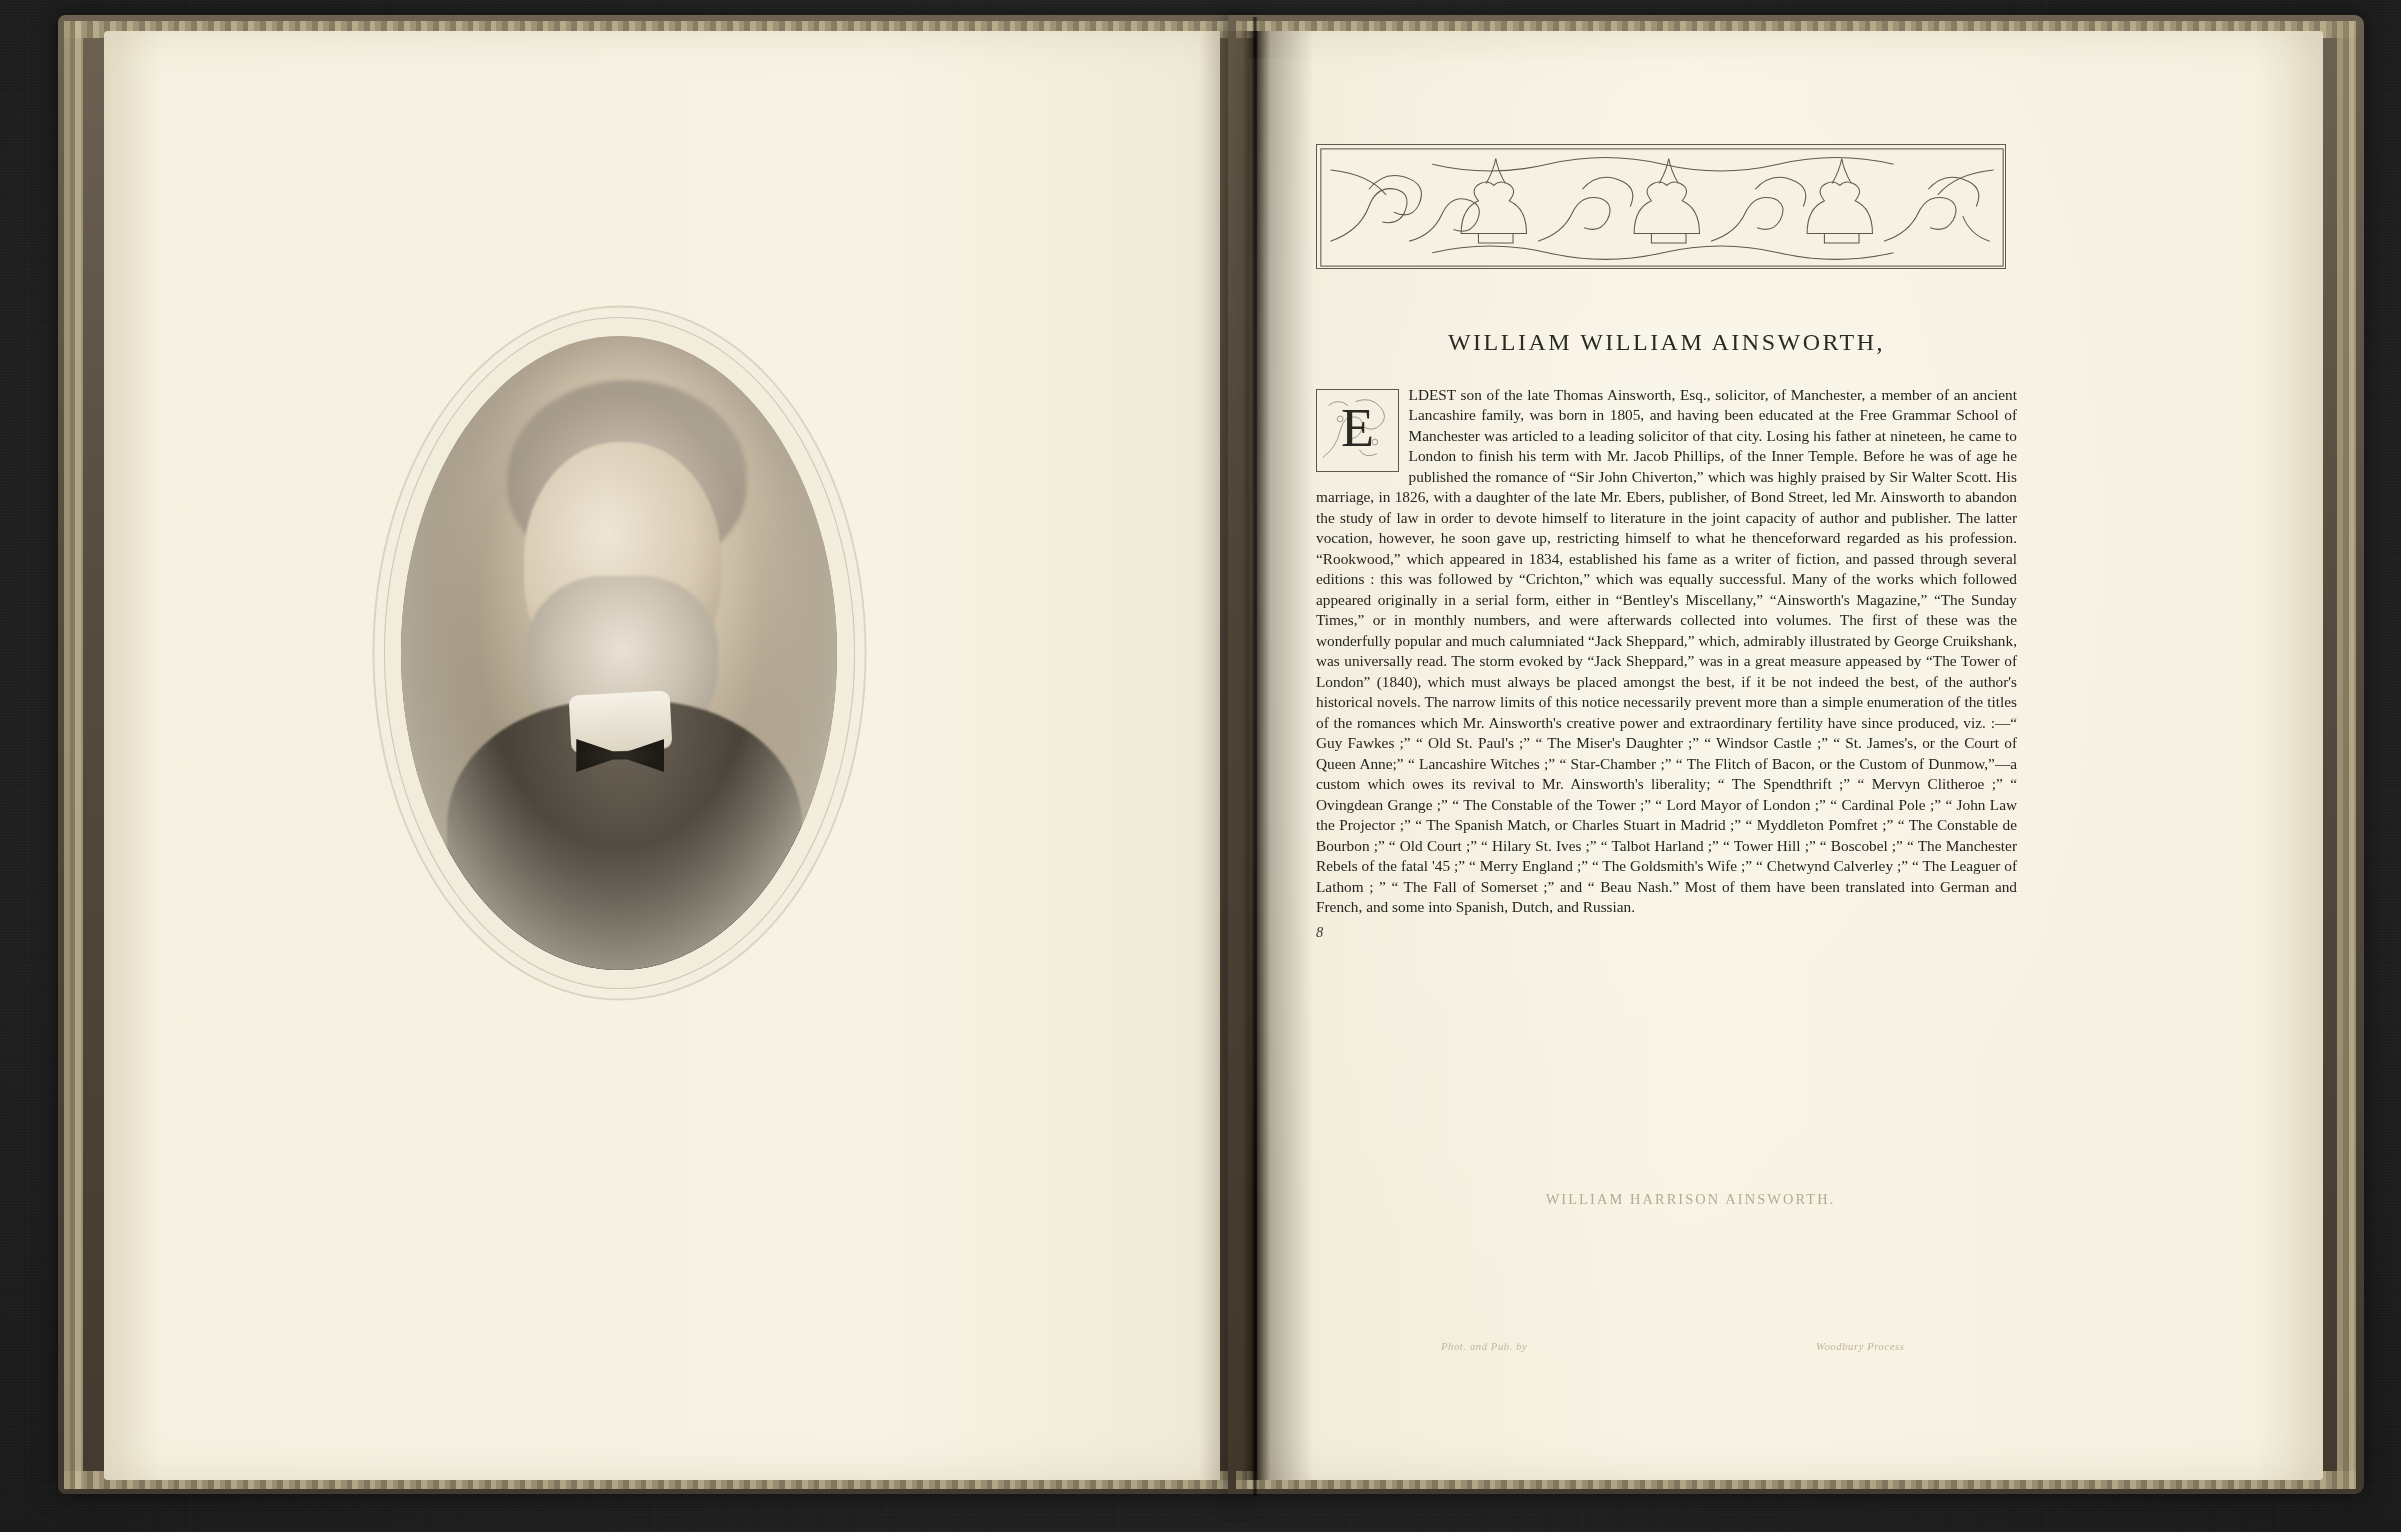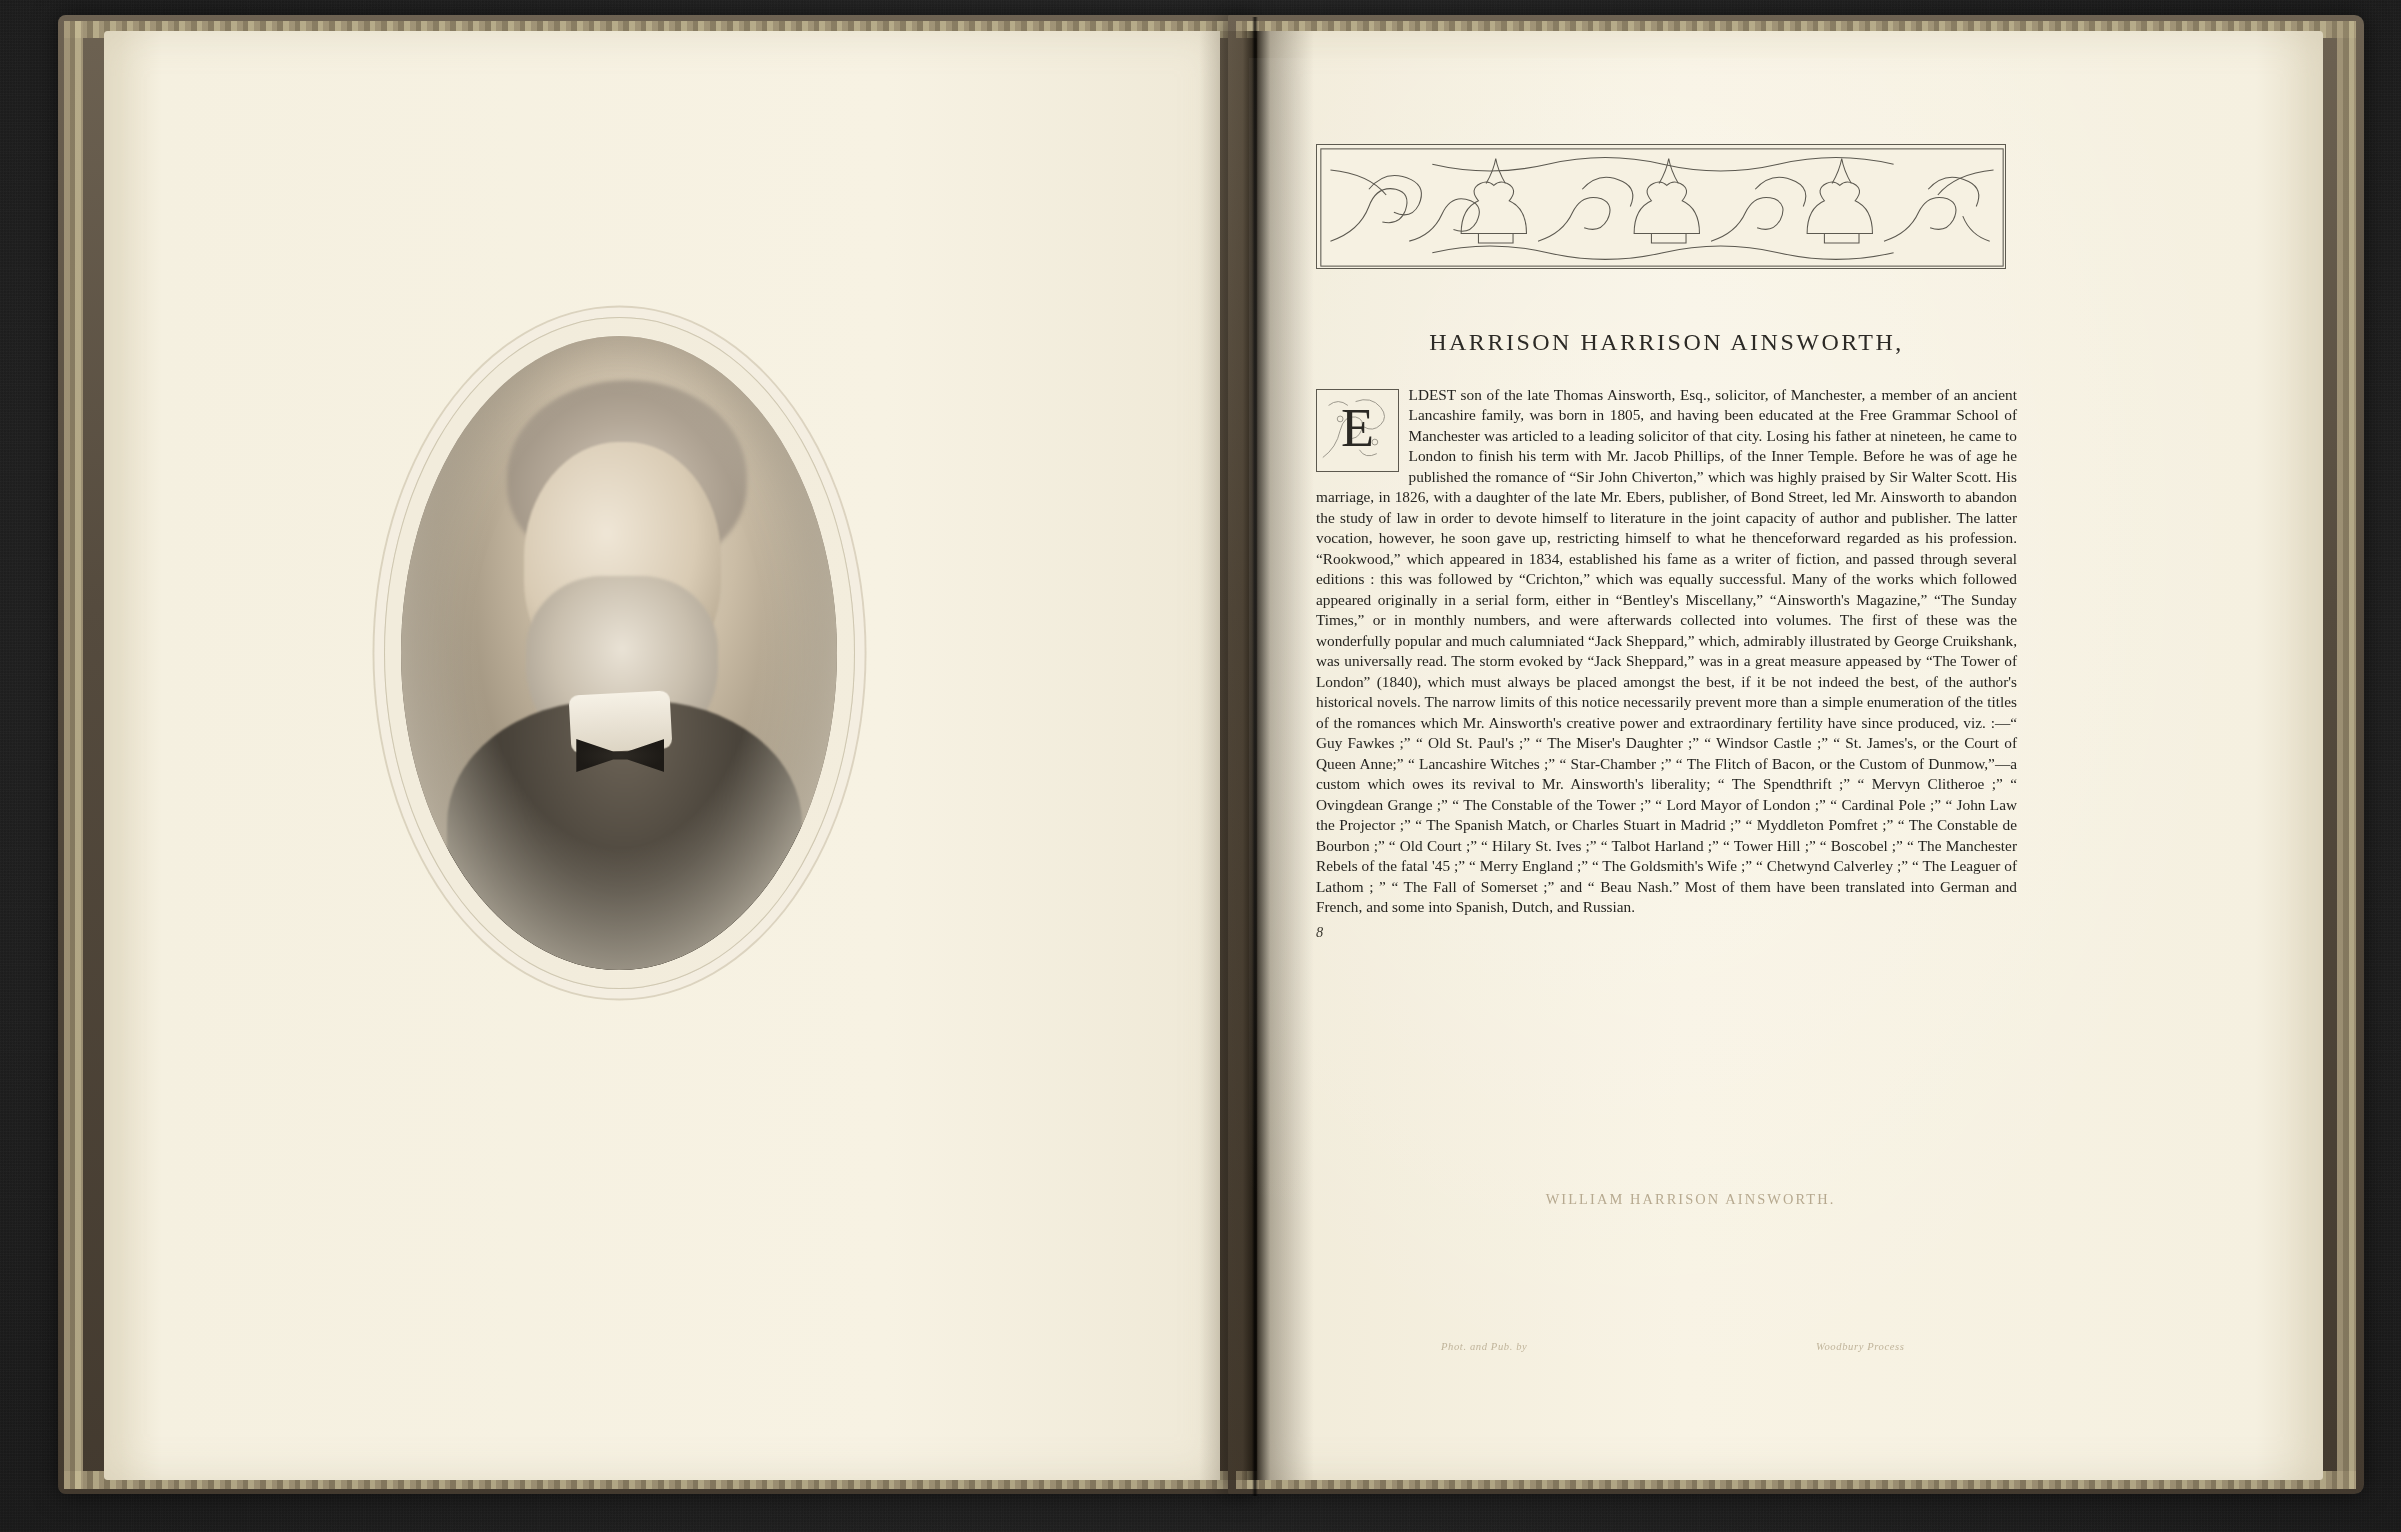--- a/index.html
+++ b/index.html
@@ -171,21 +171,21 @@
           <path d="M410 100 q26-8 36-30 q10-20 30-14 q14 6 6 22 q-8 14-24 8 M456 46 q18-20 42-8 q16 8 8 26"></path>
           <path d="M590 100 q26-8 36-30 q10-20 30-14 q14 6 6 22 q-8 14-24 8 M636 46 q18-20 42-8 q16 8 8 26"></path>
           <path d="M700 100 q-20-6-28-26"></path>
           <path d="M14 26 q40 4 58 26 M704 26 q-40 4-58 26"></path>
           <path d="M120 112 q60-14 120 0 q60 14 120 0 q60-14 120 0 q60 14 120 0"></path>
           <path d="M120 20 q60 14 120 0 q60-14 120 0 q60 14 120 0 q60-14 120 0"></path>
         </g>
       </svg>
     </div>
 
-    <h1 class="title">HARRISON  HARRISON  AINSWORTH,</h1>
+    <h1 class="title">WILLIAM  WILLIAM  AINSWORTH,</h1>
 
     <div class="body">
       <span class="dropcap">
         <span class="vine">
           <svg width="81" height="81" viewBox="0 0 84 84" aria-hidden="true">
             <g fill="none" stroke="#4f4c44" stroke-width="1">
               <path d="M6 70 q14-10 18-28 q4-16 16-14 q10 2 6 14 q-4 10-14 8"></path>
               <path d="M40 12 q16-6 26 6 q8 10 0 18 q-8 8-18 2"></path>
               <path d="M62 66 q-12 6-18-4 M12 16 q10-8 20 0"></path>
               <circle cx="24" cy="30" r="3"></circle>

